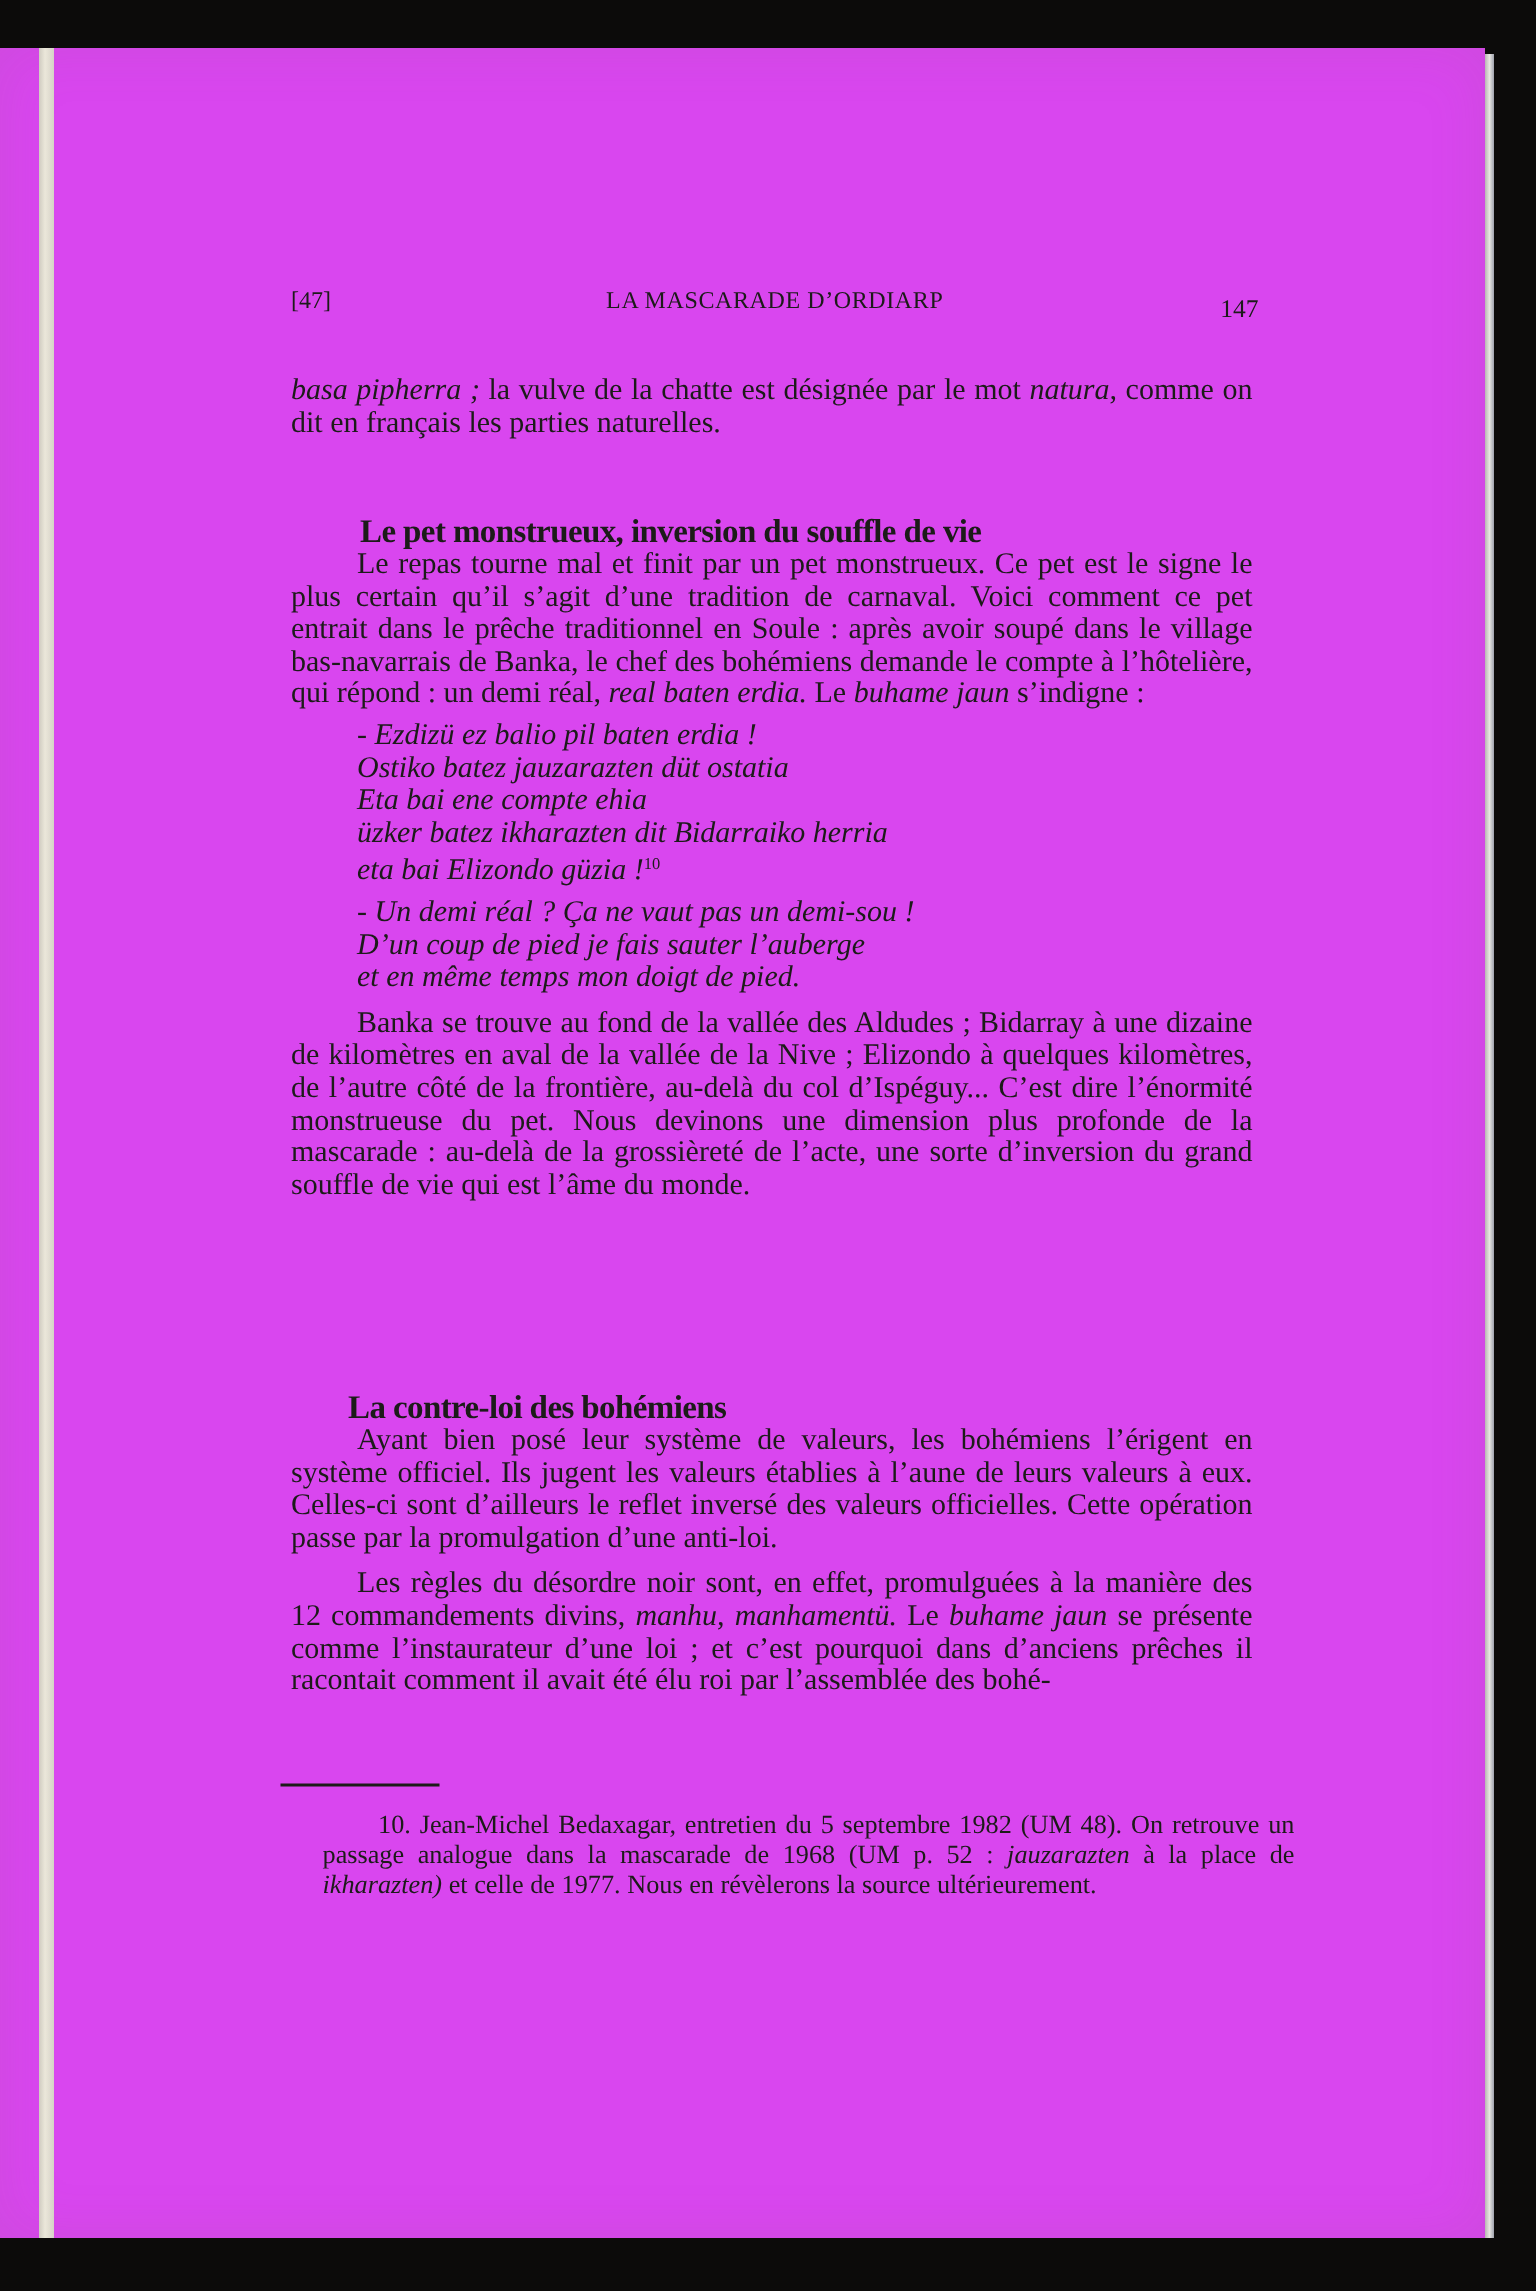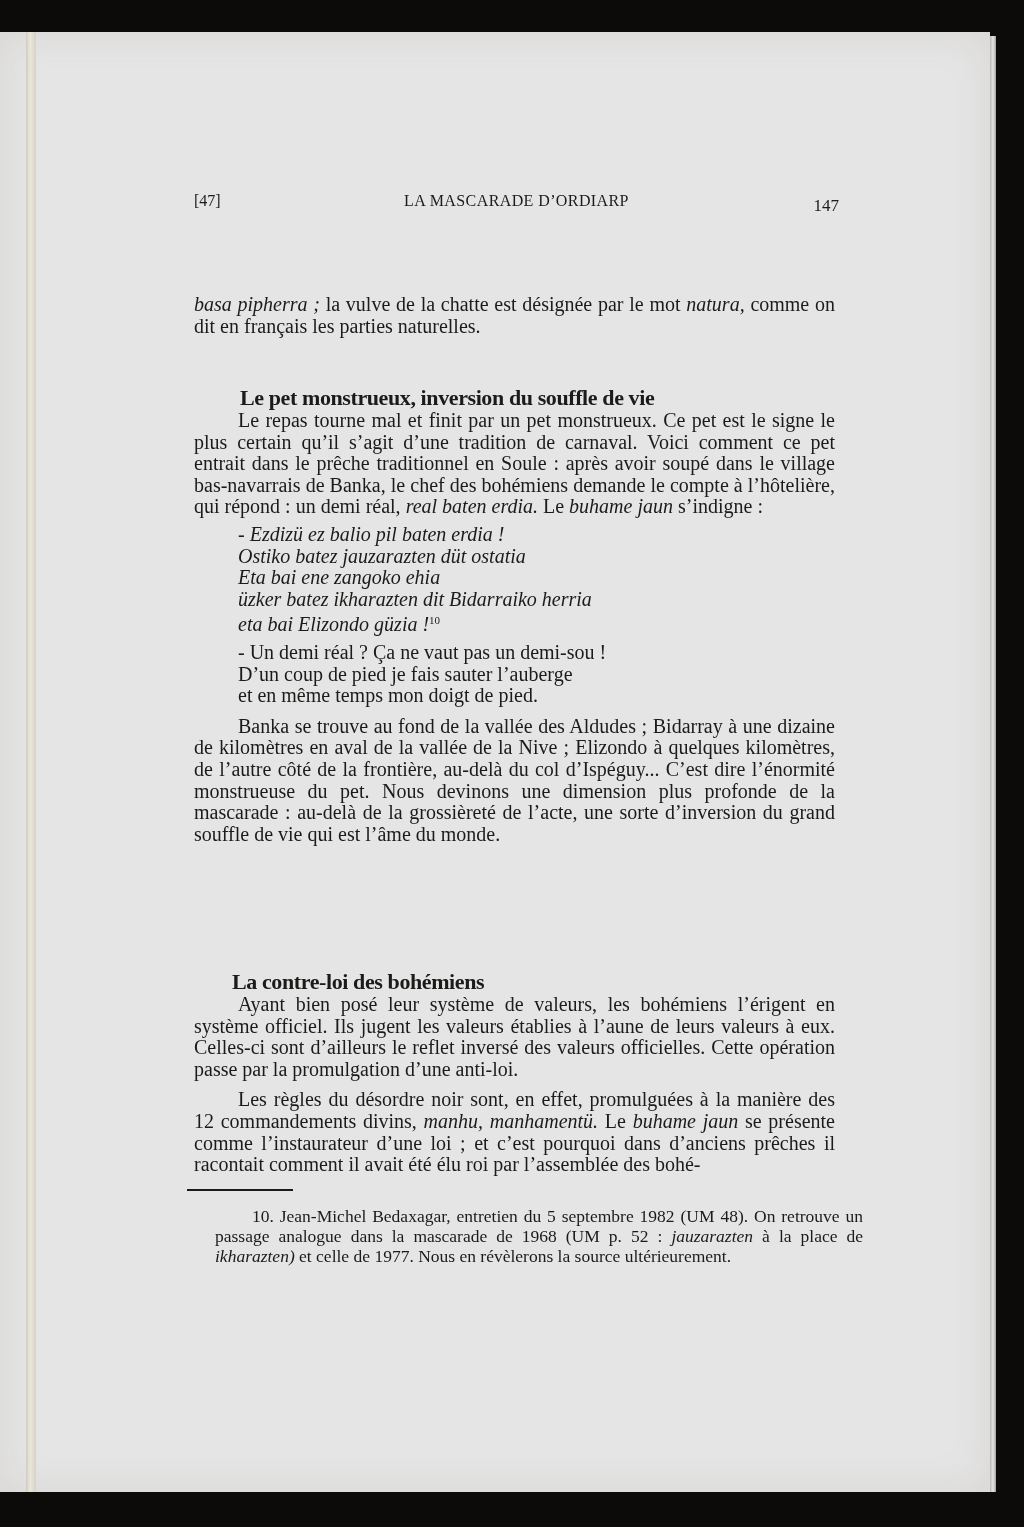--- a/index.html
+++ b/index.html
@@ -4,40 +4,40 @@
 <style>
   html, body { margin: 0; padding: 0; }
   body {
     width: 1024px; height: 1527px; position: relative; overflow: hidden;
     background: #0c0b0a;
     font-family: "Liberation Serif", serif;
     color: #1c1b19;
   }
   .page {
     position: absolute; left: 0; top: 32px; width: 990px; height: 1460px;
-    background: #e5e5e5;
+    background: #d946ef;
     box-shadow: inset 0 0 40px rgba(120,110,90,0.12);
   }
   .spine {
     position: absolute; left: 26px; top: 0; width: 10px; height: 100%;
     background: linear-gradient(to right, #cfcbc0, #ebe7da 40%, #d6d2c7);
   }
   .edge-right {
     position: absolute; right: -6px; top: 4px; width: 6px; height: 1456px;
     background: linear-gradient(to right, #b9b7b3, #e8e6e2, #9fa2ad);
   }
   .content { position: absolute; left: 194px; top: 0; width: 641px; }
   .running-head {
     position: absolute; top: 160px; left: 0; width: 645px; height: 22px;
     font-size: 16px;
   }
   .running-head .left { position: absolute; left: 0; top: 0; }
   .running-head .center { position: absolute; left: 0; right: 0; top: 0; text-align: center; letter-spacing: 0.4px; }
   .running-head .right { position: absolute; right: 0; top: 4px; font-size: 17px; text-align: right; }
-  .block { position: absolute; left: 0; width: 641px; font-size: 20px; line-height: 21.6px; margin-top: 44px; }
+  .block { position: absolute; left: 0; width: 641px; font-size: 20px; line-height: 21.6px; }
   p { margin: 0; text-align: justify; text-align-last: left; }
   .indent { text-indent: 44px; }
   h2 {
     margin: 0; font-size: 22px; font-weight: bold; letter-spacing: -0.4px;
     font-family: "Liberation Serif", serif; line-height: 26px;
   }
   .verse { padding-left: 44px; font-style: italic; }
   .verse div, .trans div { white-space: nowrap; }
   .trans { padding-left: 0; }
   sup { font-size: 11px; vertical-align: 7px; font-style: normal; }
@@ -63,26 +63,26 @@
       <p><em>basa pipherra ;</em><span> la vulve de la chatte est désignée par le mot </span><em>natura,</em><span> comme on dit en français les parties naturelles.</span></p>
     </div>
 
     <div class="block" style="top:309px;">
       <h2 style="padding-left:46px;">Le pet monstrueux, inversion du souffle de vie</h2>
       <p class="indent" style="margin-top:-1px;"><span>Le repas tourne mal et finit par un pet monstrueux. Ce pet est le signe le plus certain qu’il s’agit d’une tradition de carnaval. Voici comment ce pet entrait dans le prêche traditionnel en Soule : après avoir soupé dans le village bas-navarrais de Banka, le chef des bohémiens demande le compte à l’hôtelière, qui répond : un demi réal, </span><em>real baten erdia.</em><span> Le </span><em>buhame jaun</em><span> s’indigne :</span></p>
 
       <div class="verse" style="margin-top:6px;">
         <div>- Ezdizü ez balio pil baten erdia !</div>
         <div>Ostiko batez jauzarazten düt ostatia</div>
-        <div>Eta bai ene zangoko ehia</div>
+        <div>Eta bai ene compte ehia</div>
         <div>üzker batez ikharazten dit Bidarraiko herria</div>
         <div><span>eta bai Elizondo güzia !</span><sup>10</sup></div>
       </div>
 
-      <div class="trans" style="margin-top:6px; padding-left:44px;">
+      <div class="trans" style="margin-top:6px; padding-left:44px;font-style:italic;">
         <div>- Un demi réal ? Ça ne vaut pas un demi-sou !</div>
         <div>D’un coup de pied je fais sauter l’auberge</div>
         <div>et en même temps mon doigt de pied.</div>
       </div>
 
       <p class="indent" style="margin-top:9px;">Banka se trouve au fond de la vallée des Aldudes ; Bidarray à une dizaine de kilomètres en aval de la vallée de la Nive ; Elizondo à quelques kilomètres, de l’autre côté de la frontière, au-delà du col d’Ispéguy... C’est dire l’énormité monstrueuse du pet. Nous devinons une dimension plus profonde de la mascarade : au-delà de la grossièreté de l’acte, une sorte d’inversion du grand souffle de vie qui est l’âme du monde.</p>
     </div>
 
     <div class="block" style="top:893px;">
       <h2 style="padding-left:38px;">La contre-loi des bohémiens</h2>

